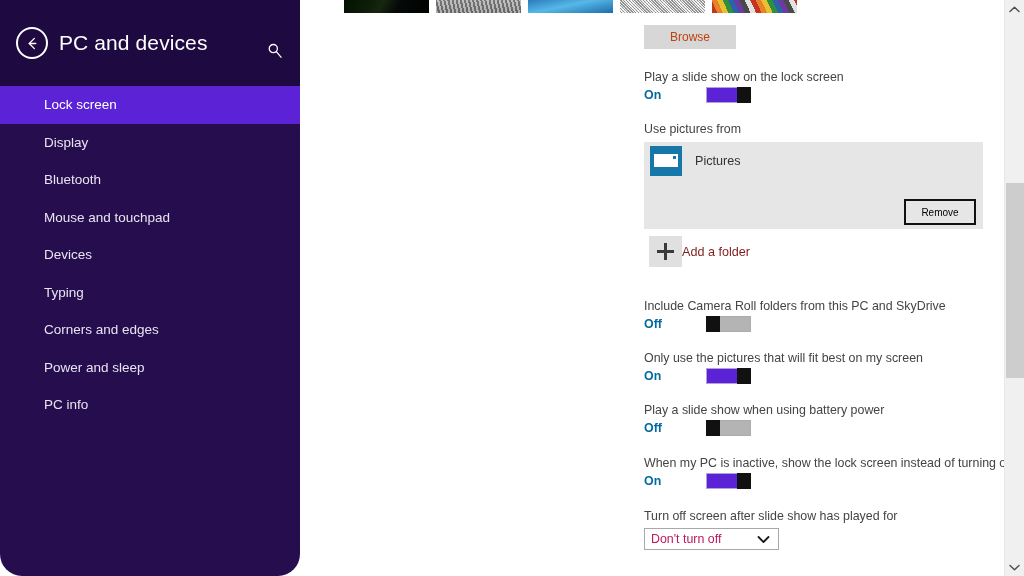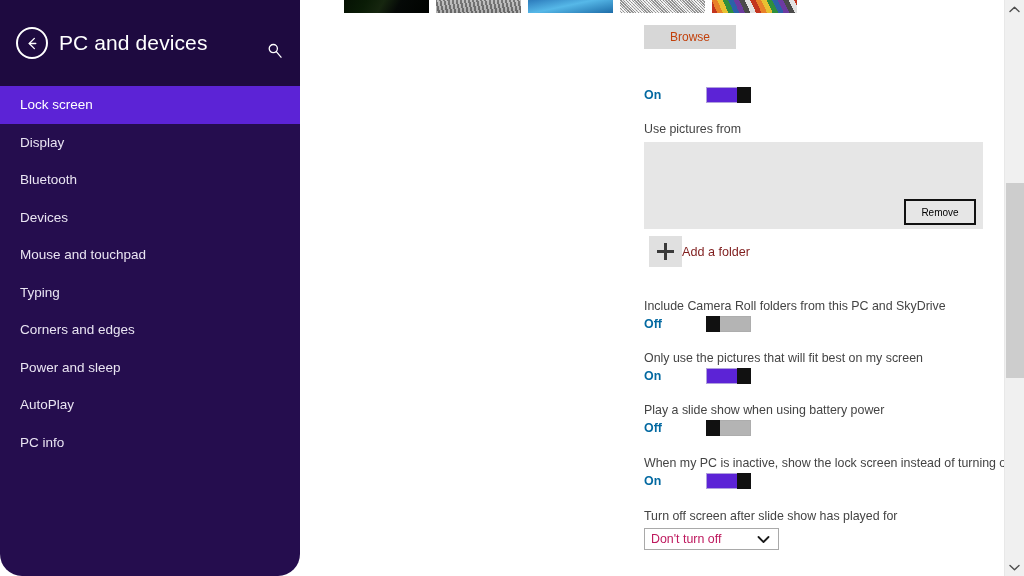--- a/index.html
+++ b/index.html
@@ -71,21 +71,21 @@
   .nav-list {
     position: absolute;
     left: 0;
     top: 86px;
     width: 300px;
   }
   .nav-item {
     height: 37.5px;
     display: flex;
     align-items: center;
-    padding-left: 20px;
+    padding-left: 44px;
     box-sizing: border-box;
     color: #e9e4f2;
     font-size: 13.5px;
     font-weight: 400;
   }
   .nav-item.selected {
     background: #5c23d6;
     color: #ffffff;
   }
 
@@ -362,66 +362,68 @@
       <div class="nav-item selected">
         <span>Lock screen</span>
       </div>
       <div class="nav-item">
         <span>Display</span>
       </div>
       <div class="nav-item">
         <span>Bluetooth</span>
       </div>
       <div class="nav-item">
+        <span>Mouse and touchpad</span>
+      </div>
+      <div class="nav-item">
         <span>Devices</span>
       </div>
       <div class="nav-item">
-        <span>Mouse and touchpad</span>
-      </div>
-      <div class="nav-item">
         <span>Typing</span>
       </div>
       <div class="nav-item">
         <span>Corners and edges</span>
       </div>
       <div class="nav-item">
         <span>Power and sleep</span>
-      </div>
-      <div class="nav-item">
-        <span>AutoPlay</span>
       </div>
       <div class="nav-item">
         <span>PC info</span>
       </div>
     </div>
   </div>
 
   <div class="content">
 
     <div class="thumb-strip">
       <div class="thumb th-1"></div>
       <div class="thumb th-2"></div>
       <div class="thumb th-3"></div>
       <div class="thumb th-4"></div>
       <div class="thumb th-5"></div>
     </div>
 
     <div class="browse-btn">Browse</div>
 
+    <div class="field-label" style="left:344px; top:70px;">Play a slide show on the lock screen</div>
     <div class="toggle-row" style="left:344px; top:87px;">
       <span class="toggle-state">On</span>
       <span class="switch on">
         <span class="track"></span>
         <span class="knob"></span>
       </span>
     </div>
 
     <div class="field-label" style="left:344px; top:122px;text-align:right;">Use pictures from</div>
 
     <div class="folder-box">
+      <div class="folder-entry">
+        <span class="pic-icon"></span>
+        <span class="folder-name">Pictures</span>
+      </div>
       <div class="remove-btn">Remove</div>
     </div>
 
     <div class="add-folder">
       <span class="plus-tile"></span>
       <span class="add-folder-label">Add a folder</span>
     </div>
 
     <div class="field-label" style="left:344px; top:299px;">Include Camera Roll folders from this PC and SkyDrive</div>
     <div class="toggle-row" style="left:344px; top:316px;">

